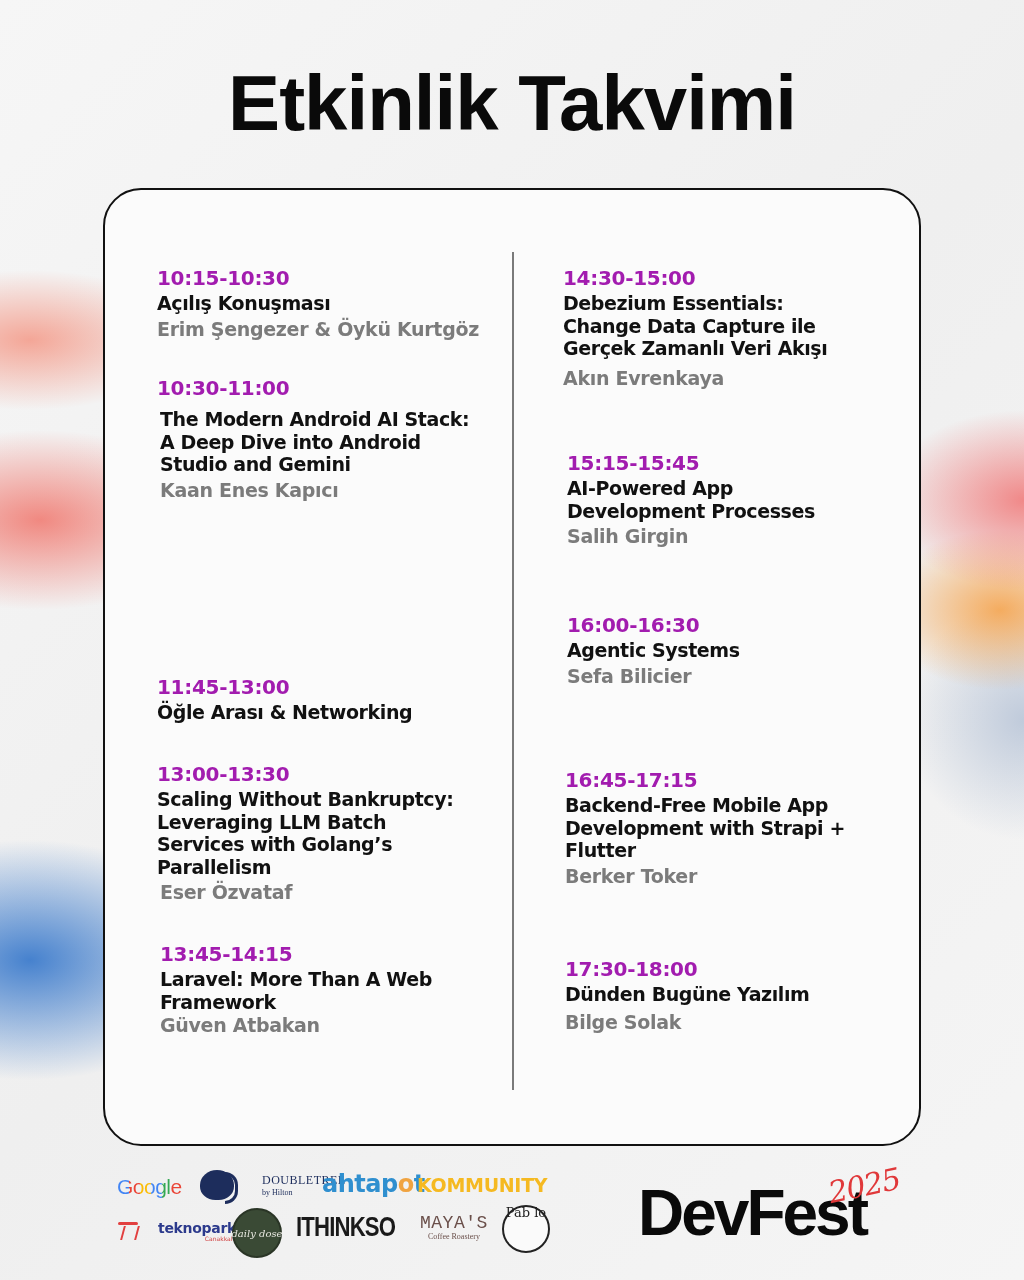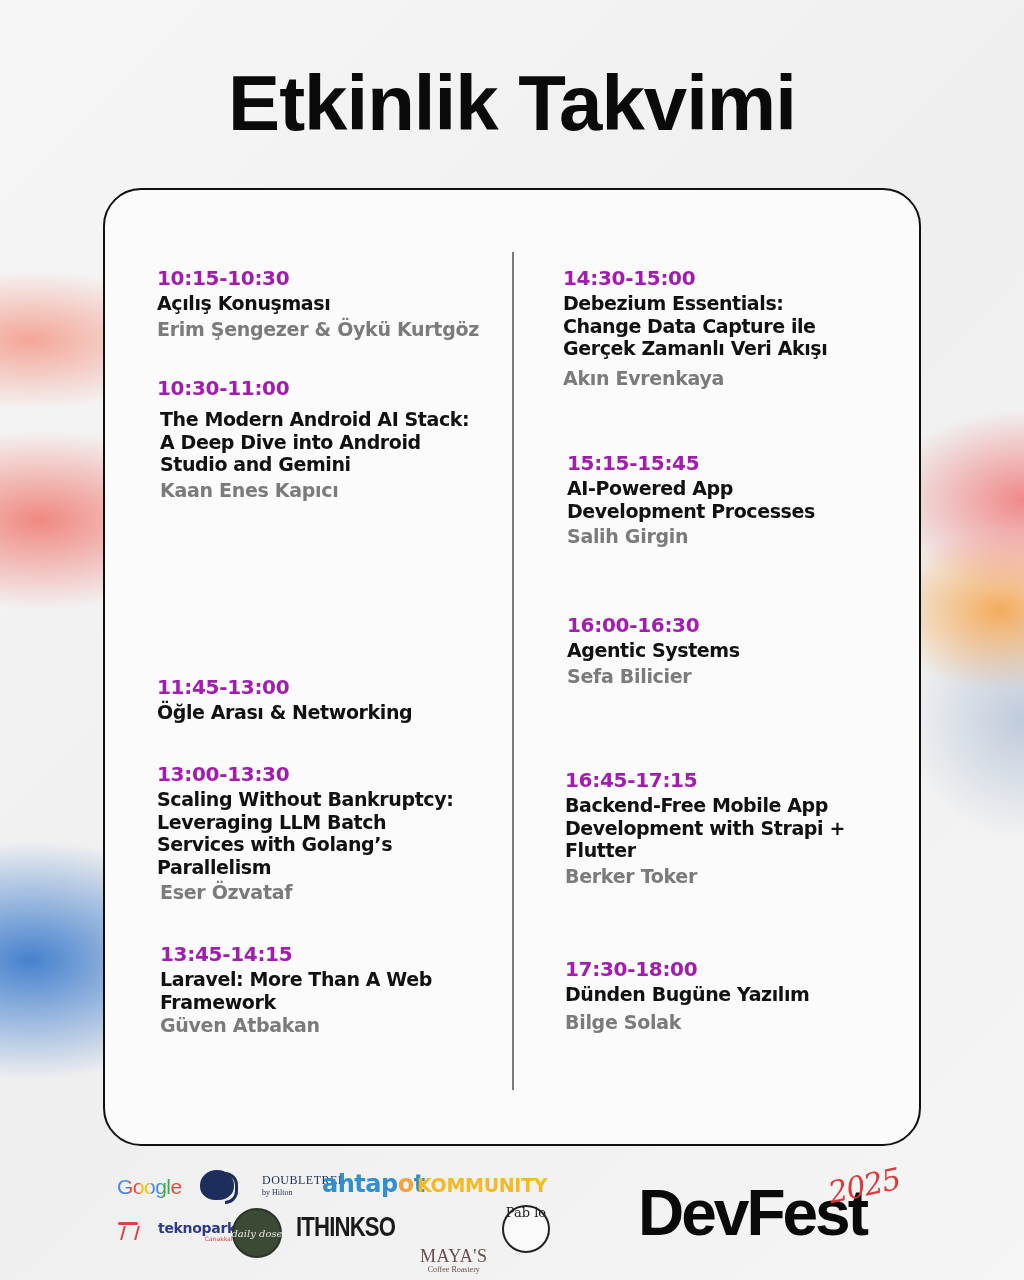--- a/index.html
+++ b/index.html
@@ -85,21 +85,21 @@
     .tekno-mark { width: 20px; height: 22px; position: relative; }
     .tekno-mark::before { content: ""; position: absolute; left: 0; top: 2px; width: 20px; height: 3px; background: #e24040; border-radius: 2px; }
     .tekno-mark::after { content: ""; position: absolute; left: 4px; top: 6px; width: 12px; height: 14px; border-left: 2px solid #e24040; border-right: 2px solid #e24040; transform: skewX(-15deg); }
     .tekno-text { display: flex; flex-direction: column; align-items: flex-end; }
     .tekno-main { font-size: 14px; font-weight: 700; color: #2c3a8c; font-family: "DejaVu Sans", sans-serif; letter-spacing: -0.3px; line-height: 14px; }
     .tekno-sub { font-size: 6px; color: #d04040; font-family: "DejaVu Sans", sans-serif; }
     .daily { left: 232px; top: 48px; width: 50px; height: 50px; border-radius: 50%; background: #3a4a35; display: flex; align-items: center; justify-content: center; border: 2px solid #2a3526; }
     .daily span { color: #e8e8e0; font-family: "DejaVu Serif", serif; font-style: italic; font-size: 10px; }
     .ithinkso { left: 296px; top: 52px; font-family: "Liberation Sans", sans-serif; font-weight: 700; font-size: 27px; color: #1a1a1a; letter-spacing: -1px; transform: scaleX(0.82); transform-origin: left; }
     .mayas { left: 420px; top: 54px; display: flex; flex-direction: column; align-items: center; }
-    .mayas-main { font-family: Liberation Serif, serif; font-size: 18px; color: #6a4f4a; letter-spacing: 0.5px; line-height: 18px; margin-top: 33px; }
+    .mayas-main { font-family: Liberation Mono, monospace; font-size: 18px; color: #6a4f4a; letter-spacing: 0.5px; line-height: 18px; }
     .mayas-sub { font-family: "Liberation Serif", serif; font-size: 8px; color: #6a4f4a; }
     .pablo { left: 502px; top: 45px; width: 48px; height: 48px; border-radius: 50%; border: 2px solid #222; display: flex; align-items: flex-start; justify-content: center; background: #fafafa; }
     .pablo span { font-family: "DejaVu Serif", serif; font-size: 13px; color: #222; line-height: 12px; text-align: center; }
     .devfest { left: 638px; top: 18px; font-family: "Liberation Sans", sans-serif; font-weight: 700; font-size: 64px; color: #0a0a0a; letter-spacing: -3px; line-height: 70px; }
     .devfest-year { position: absolute; left: 828px; top: 8px; font-family: "DejaVu Serif", serif; font-style: italic; font-size: 30px; color: #e0383a; transform: rotate(-12deg); letter-spacing: -1px; }
   </style>
 </head>
 <body>
 
 <div class="bg"></div>

